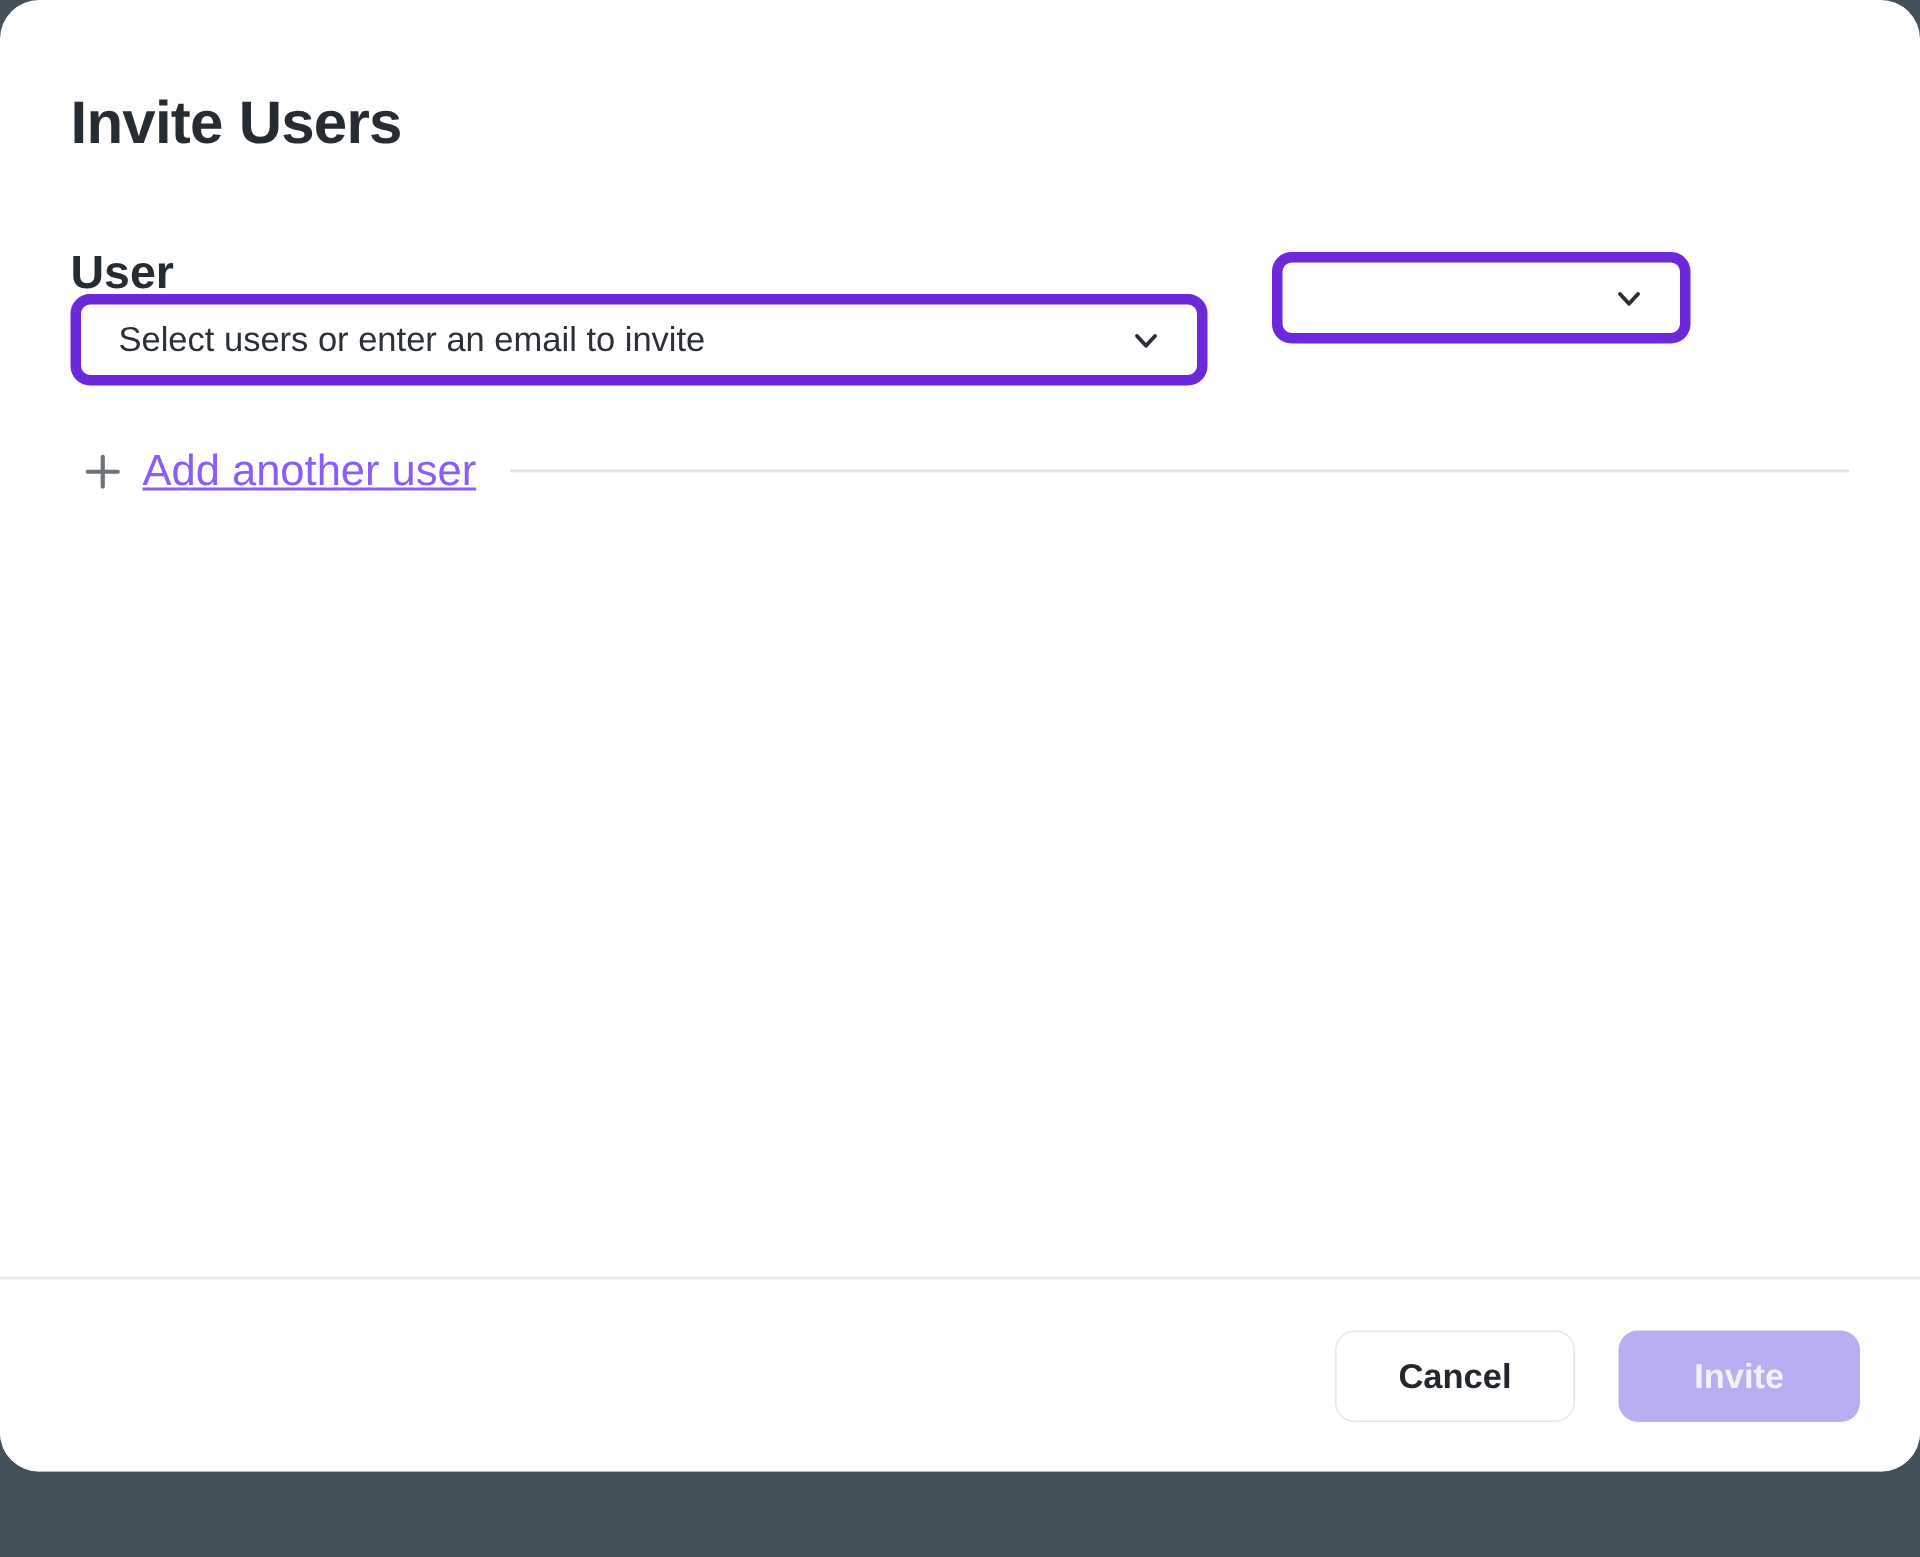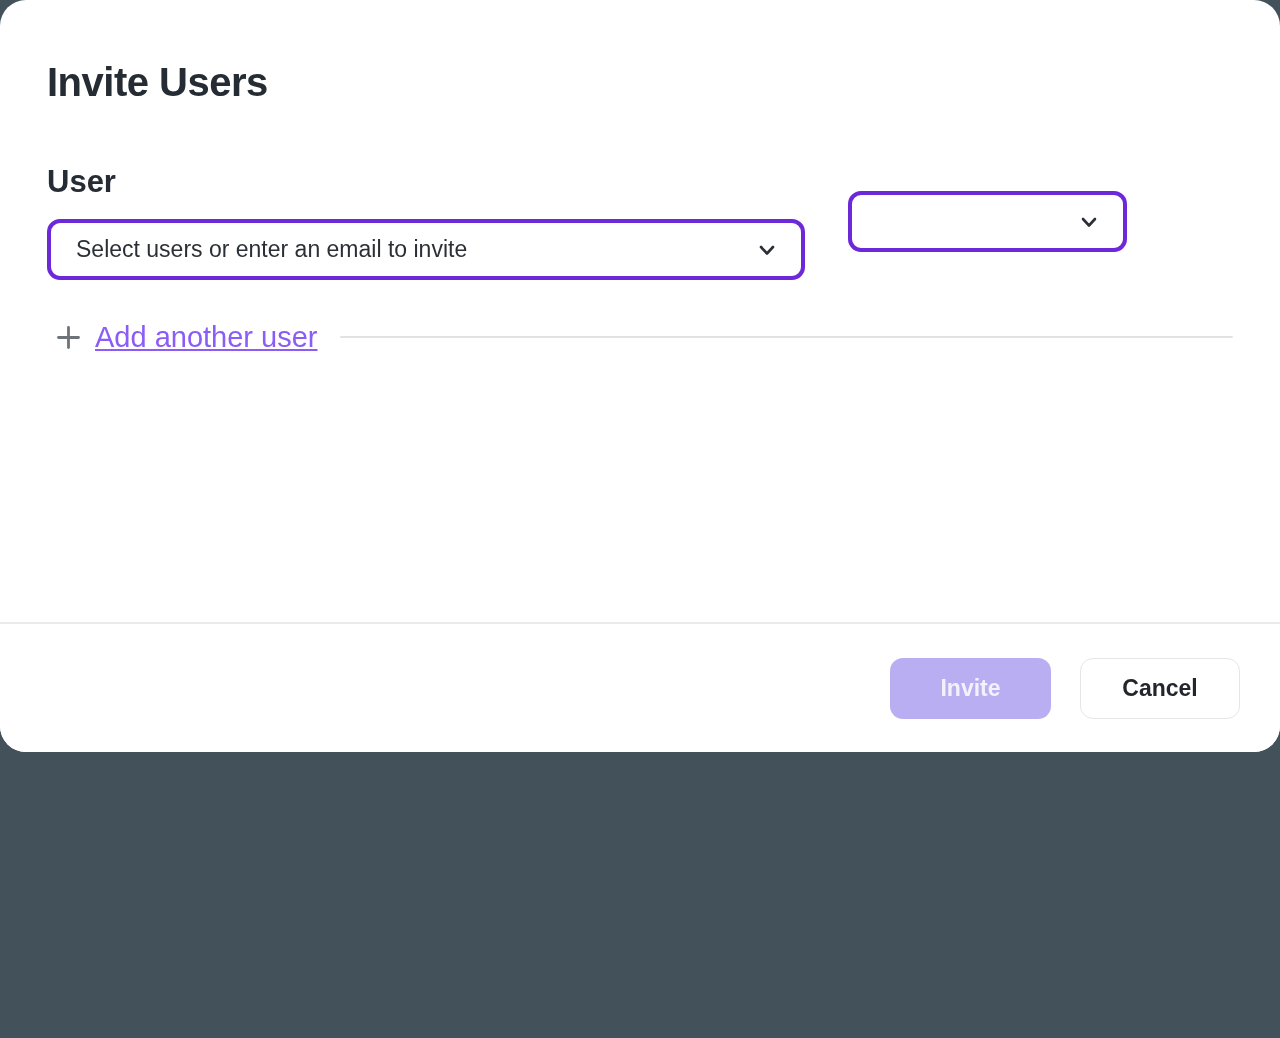--- a/index.html
+++ b/index.html
@@ -4,21 +4,21 @@
 <style>
   * { margin: 0; padding: 0; box-sizing: border-box; }
   html, body { width: 1280px; height: 1038px; }
   body {
     background: #43515a;
     font-family: "Liberation Sans", sans-serif;
     overflow: hidden;
   }
   .modal {
     width: 1280px;
-    height: 752px;
+    height: 981px;
     background: #ffffff;
     border-radius: 26px;
     display: flex;
     flex-direction: column;
     overflow: hidden;
   }
   .modal-body {
     flex: 1;
     padding: 58px 47px 0 47px;
   }
@@ -37,23 +37,22 @@
   .field { display: flex; flex-direction: column; }
   .field-user { width: 758px; }
   .field-role { width: 279px; }
   .field-label {
     font-size: 31px;
     line-height: 28px;
     font-weight: 700;
     color: #262c33;
   }
   .select {
-    margin-top: 23px;
     height: 61px;
-    border: 4px solid #6d28d9;
+    border: 7px solid #6d28d9;
     border-radius: 13px;
     background: #ffffff;
     display: flex;
     align-items: center;
     justify-content: space-between;
     padding: 0 23px 0 25px;
     cursor: pointer;
   }
   .select-text {
     font-size: 23px;
@@ -169,16 +168,16 @@
           </svg>
         </span>
         <span class="add-btn-label">Add another user</span>
       </button>
       <div class="add-rule"></div>
     </div>
 
   </div>
 
   <div class="modal-footer">
+    <button class="btn btn-cancel">Cancel</button>
     <button class="btn btn-invite">Invite</button>
-    <button class="btn btn-cancel">Cancel</button>
   </div>
 </div>
 
 </body></html>

